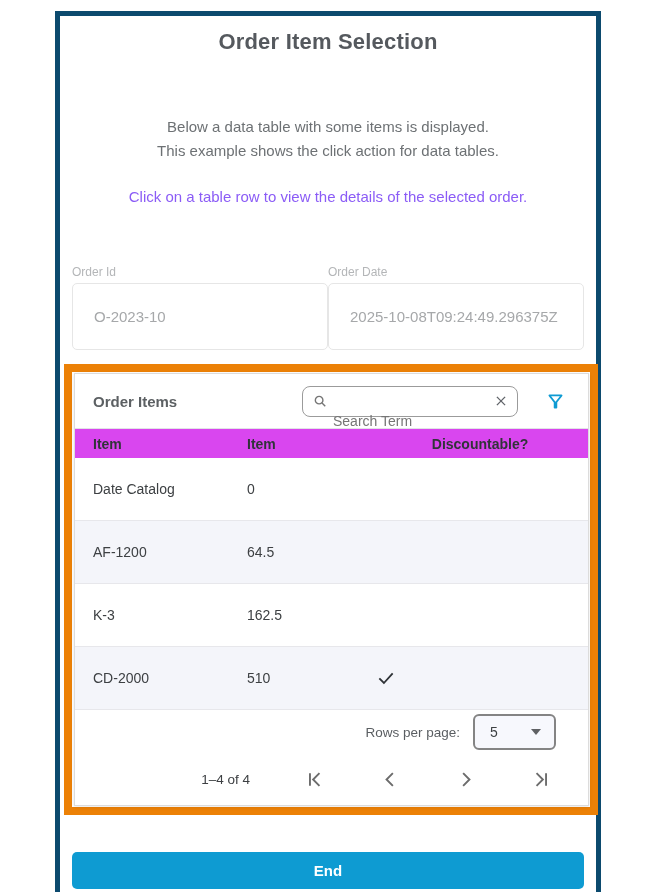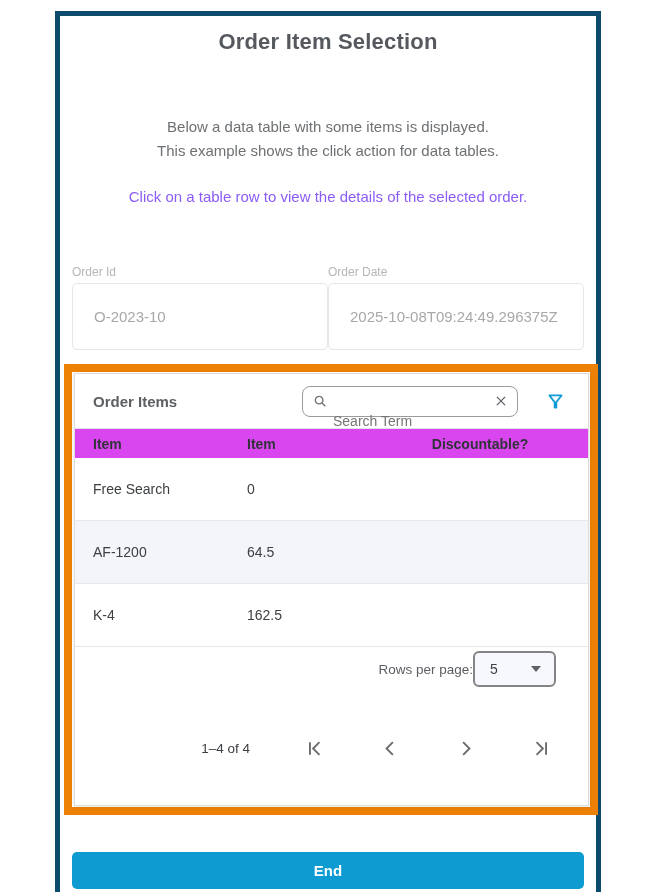--- a/index.html
+++ b/index.html
@@ -56,21 +56,21 @@
   .col-price { width:125px; }
   .col-disc { flex:1;text-align:center; }
 
   .trow { height:63px; flex:none; display:flex; align-items:center;
     border-bottom:1px solid #e7e7eb; font-size:14px; color:#3d4043;
     background:#fff; cursor:pointer; }
   .trow:nth-child(even) { background:#f4f5fa; }
   .check-wrap { display:flex; align-items:center; margin-left:4px; }
 
   .pager-rpp { height:44px; flex:none; display:flex; align-items:center;
-    justify-content:flex-end; padding-right:32px;
+    justify-content:flex-end; gap:13px; padding-right:32px;
     font-size:13.5px; color:#5a5e62; }
   .rpp-select { width:83px; height:36px; border:2px solid #848484;
     border-radius:6px; background:#f7f8fd; display:flex; align-items:center;
     justify-content:space-between; padding:0 13px 0 15px; font-size:14px;
     color:#3d4043; cursor:pointer; }
   .caret-down { width:0; height:0; border-left:5px solid transparent;
     border-right:5px solid transparent; border-top:6px solid #5f6164; }
 
   .pager-nav { flex:1; display:flex; align-items:center;
     justify-content:flex-end; gap:56px; padding-right:38px;
@@ -139,43 +139,54 @@
       </div>
 
       <div class="thead">
         <div class="col-item">Item</div>
         <div class="col-price">Item</div>
         <div class="col-disc">Discountable?</div>
       </div>
 
       <div>
   <div class="trow">
-    <div class="col-item">Free Search</div>
+    <div class="col-item">Date Catalog</div>
     <div class="col-price">0</div>
     <div class="col-disc">
       
     </div>
   </div>
 
   <div class="trow">
     <div class="col-item">AF-1200</div>
     <div class="col-price">64.5</div>
     <div class="col-disc">
       
     </div>
   </div>
 
   <div class="trow">
-    <div class="col-item">K-4</div>
+    <div class="col-item">K-3</div>
     <div class="col-price">162.5</div>
     <div class="col-disc">
       
     </div>
   </div>
 
+  <div class="trow">
+    <div class="col-item">CD-2000</div>
+    <div class="col-price">510</div>
+    <div class="col-disc">
+      <span class="check-wrap">
+        <svg width="20" height="20" viewBox="0 0 24 24" fill="none" stroke="#2f3337" stroke-width="2.2">
+          <polyline points="4,12.5 9.5,18 20,6.5"></polyline>
+        </svg>
+      </span>
+    </div>
+  </div>
 </div>
 
       <div class="pager-rpp">
         <span>Rows per page:</span>
         <div class="rpp-select">
           <span>5</span>
           <span class="caret-down"></span>
         </div>
       </div>
 

